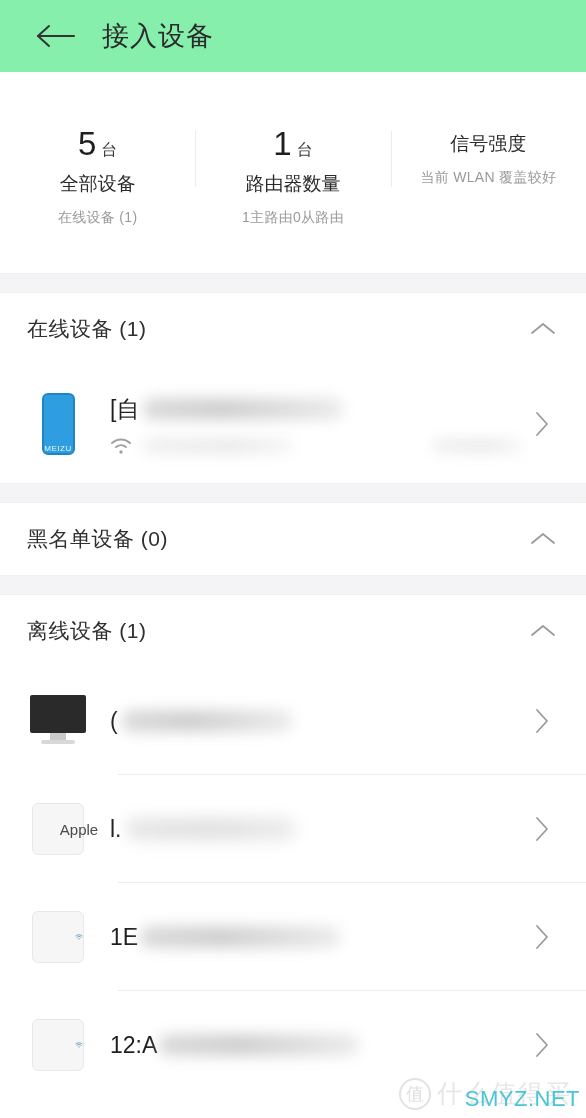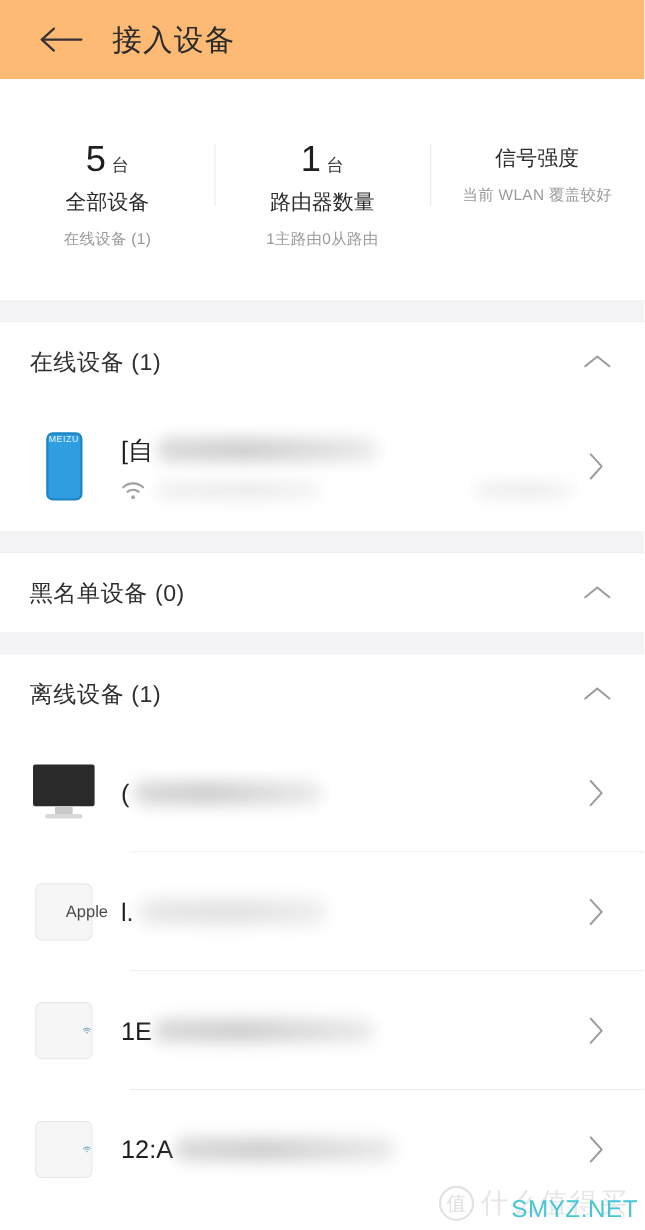--- a/index.html
+++ b/index.html
@@ -10,21 +10,21 @@
     overflow: hidden;
   }
   #app { position: relative; width: 586px; height: 1118px; background: #ffffff; }
 
   
   .header {
     height: 72px;
     display: flex;
     align-items: center;
     padding-left: 34px;
-    background: #fdba74;
+    background: #86efac;
   }
   .back-btn {
     width: 44px; height: 44px;
     display: flex; align-items: center; justify-content: center;
     cursor: pointer;
   }
   .back-btn svg { display: block; }
   .header-title {
     margin-left: 24px;
     font-size: 27px;
@@ -182,21 +182,21 @@
     filter: blur(7px);
     opacity: 0.6;
   }
 
   
   .phone-icon {
     width: 33px; height: 62px;
     background: #2e9ee0;
     border: 2px solid #1f86c6;
     border-radius: 6px;
-    display: flex; align-items: flex-start; justify-content: center;
+    display: flex; align-items: flex-end; justify-content: center;
   }
   .phone-icon span {
     font-size: 8px;
     color: #e9f6ff;
     letter-spacing: 0.5px;
     font-family: "Liberation Sans", sans-serif;
   }
   .monitor-icon { width: 56px; height: 52px; position: relative; }
   .monitor-screen {
     width: 56px; height: 38px;

